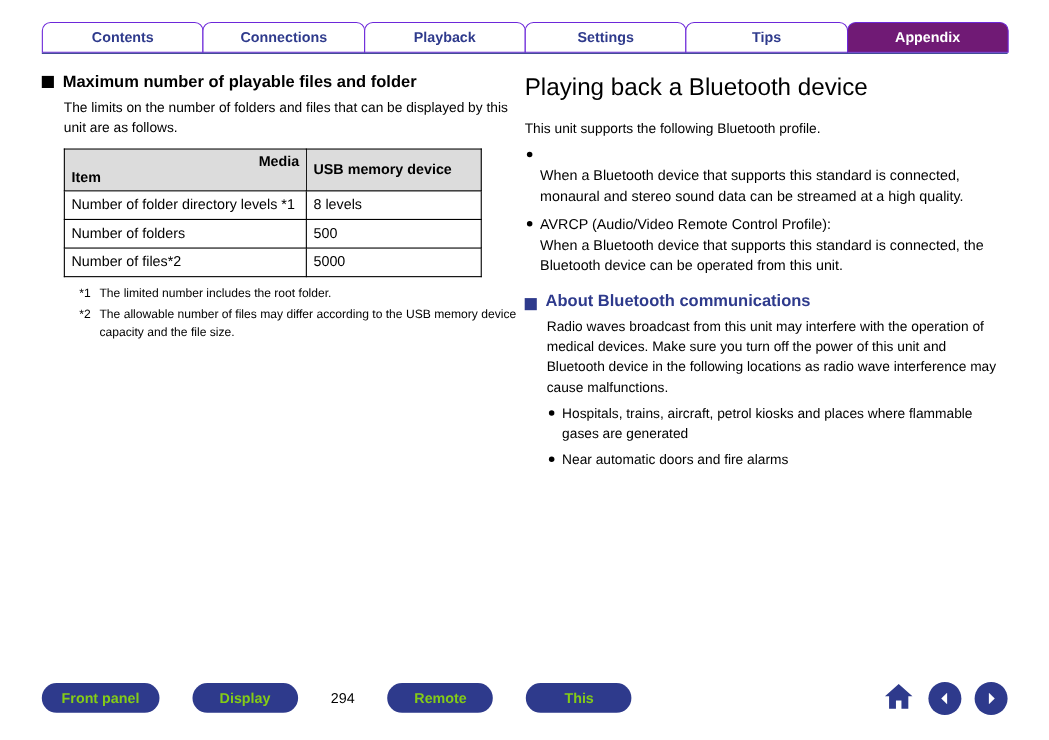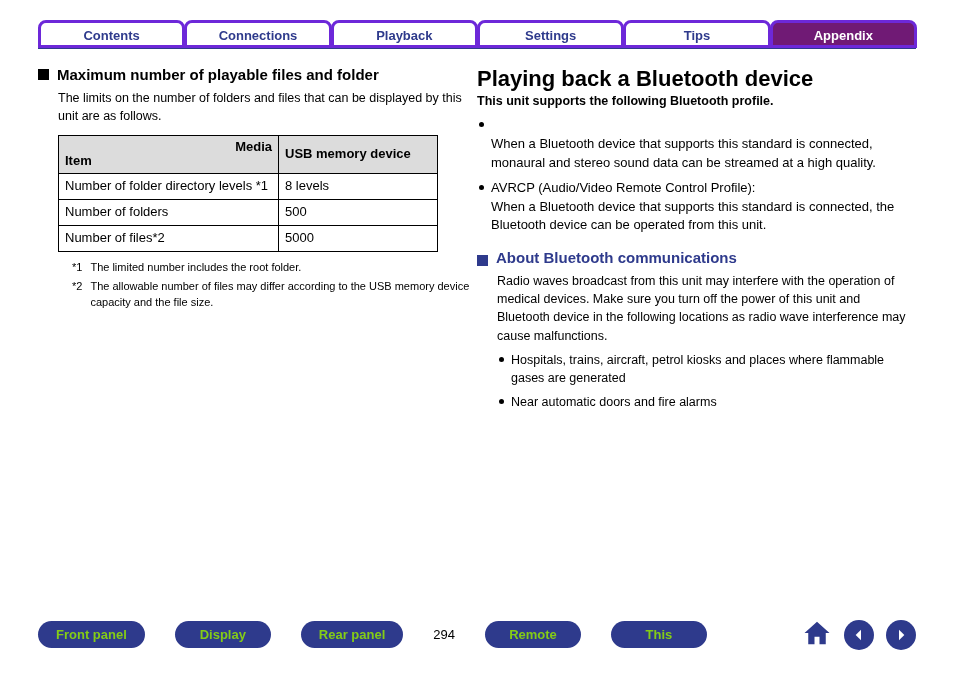--- a/index.html
+++ b/index.html
@@ -24,21 +24,21 @@
   }
   .tab {
     flex: 1;
     text-align: center;
     position: relative;
     height: 28px;
     line-height: 26px;
     font-weight: bold;
     font-size: 13px;
     cursor: pointer;
-    border: 3px solid #6d28d9;
+    border: 1px solid #6d28d9;
     border-top-left-radius: 8px;
     border-top-right-radius: 8px;
     background: #fff;
     color: #2e3a8c;
     margin-right: -1px;
   }
   .tab.active {
     background: #701a75;
     color: #fff;
   }
@@ -67,22 +67,22 @@
     background: #000;
     flex: 0 0 auto;
   }
   .sec-body {
     padding-left: 20px;
     font-size: 12.5px;
     line-height: 1.45;
   }
   .main-title {
     font-size: 22px;
-    font-weight: bold;
-    margin-bottom: 0;
+    font-weight: normal;
+    margin-bottom: 16px;
   }
   
   table.spec {
     border-collapse: collapse;
     width: 380px;
     margin: 10px 0 8px 0;
     font-size: 13px;
   }
   table.spec th, table.spec td {
     border: 1px solid #000;
@@ -233,21 +233,21 @@
           <div>
             <span class="zmark">*2</span>
             <span>The allowable number of files may differ according to the USB memory device capacity and the file size.</span>
           </div>
         </div>
       </div>
     </div>
 
     <div class="col">
       <div class="main-title">Playing back a Bluetooth device</div>
-      <div style="font-size:12.5px; line-height:1.45;font-weight:bold;">This unit supports the following Bluetooth profile.</div>
+      <div style="font-size:12.5px; line-height:1.45;">This unit supports the following Bluetooth profile.</div>
       <ul class="blt">
         <li>
           <br>
           <span>When a Bluetooth device that supports this standard is connected, monaural and stereo sound data can be streamed at a high quality.</span>
         </li>
         <li>
           <span>AVRCP (Audio/Video Remote Control Profile):</span><br>
           <span>When a Bluetooth device that supports this standard is connected, the Bluetooth device can be operated from this unit.</span>
         </li>
       </ul>
@@ -263,21 +263,20 @@
           <li>Near automatic doors and fire alarms</li>
         </ul>
       </div>
     </div>
   </div>
 </div>
 
 <div class="footer">
   <div class="pill">Front panel</div>
   <div class="pill">Display</div>
-  <div class="pill">Rear panel</div>
   <div class="pgnum">294</div>
   <div class="pill">Remote</div>
   <div class="pill">This</div>
   <div class="footer-spacer"></div>
   <div class="nav-icons">
     <span class="home-icon">
       <svg viewBox="0 0 24 24">
           <path d="M12 3l10 9h-3v9h-5v-6h-4v6H5v-9H2z"></path>
         </svg>
     </span>

